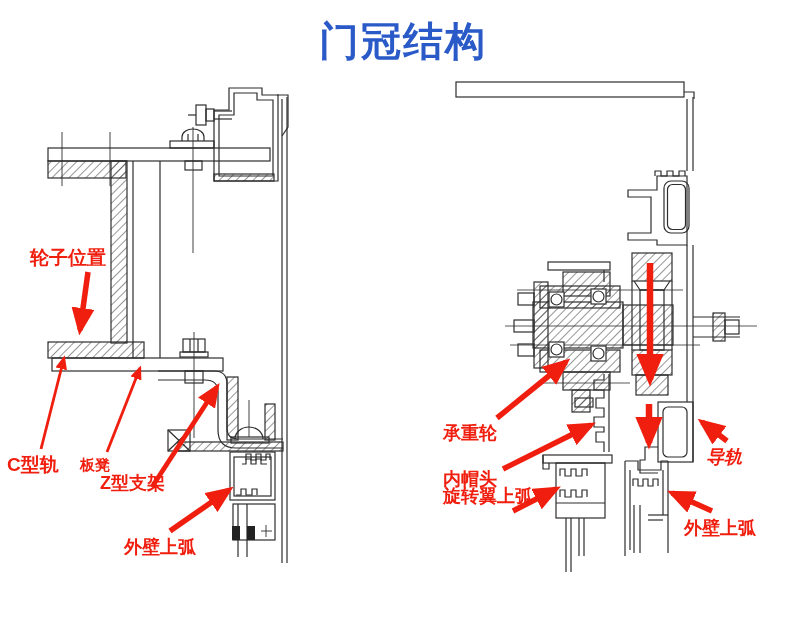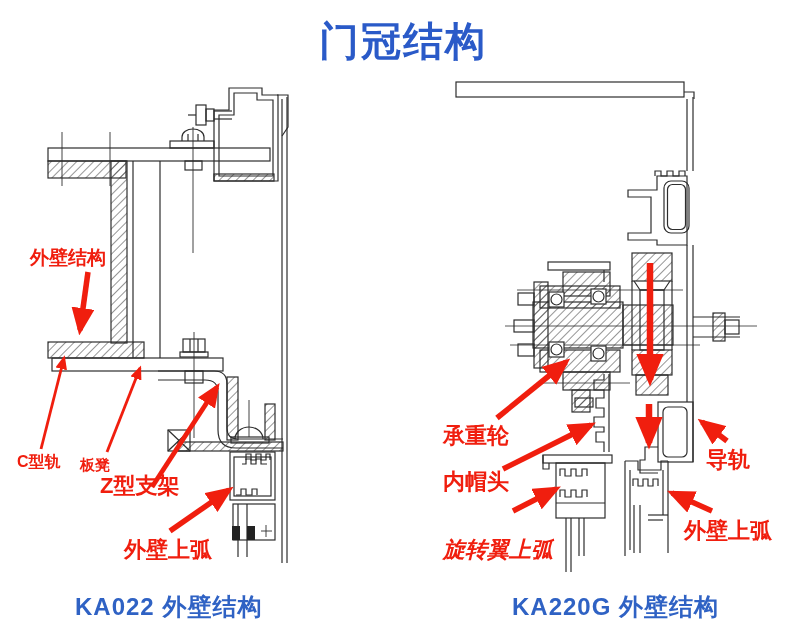--- a/index.html
+++ b/index.html
@@ -10,21 +10,21 @@
   .title{
     position:absolute;left:0;right:0;top:14px;text-align:center;
     font-size:40px;font-weight:bold;color:#2a5ac8;letter-spacing:2px;
   }
   .caption{
     position:absolute;top:591px;font-size:24px;font-weight:bold;color:#2f62c4;letter-spacing:1px;
   }
   .cap-left{left:75px;}
   .cap-right{left:512px;}
   .lbl{
-    position:absolute;color:#f01e0e;font-size:22px;font-weight:600;white-space:nowrap;
+    position:absolute;color:#f01e0e;font-size:18px;font-weight:600;white-space:nowrap;
   }
   svg{position:absolute;left:0;top:0;}
 </style>
 </head>
 <body>
 
 <div class="stage">
 
   <svg width="806" height="639" viewBox="0 0 806 639">
     <defs>
@@ -213,30 +213,28 @@
       <line x1="727" y1="441" x2="702" y2="422" stroke-width="5.5" marker-end="url(#ah)"></line>
       <line x1="712" y1="511" x2="672" y2="493" stroke-width="5.5" marker-end="url(#ah)"></line>
       <line x1="650" y1="263" x2="650" y2="380" stroke-width="6.5" marker-end="url(#ah)"></line>
       <line x1="649" y1="404" x2="649" y2="443" stroke-width="6.5" marker-end="url(#ah)"></line>
     </g>
   </svg>
 
   <div class="title">门冠结构</div>
 
   <div>
-    <div class="lbl" style="left:30px;top:245px;font-size:19px;">外壁结构</div>
-    <div class="lbl" style="left:17px;top:452px;font-size:16px;">C型轨</div>
+    <div class="lbl" style="left:30px;top:245px;font-size:19px;">轮子位置</div>
+    <div class="lbl" style="left:7px;top:452px;font-size:19px;">C型轨</div>
     <div class="lbl" style="left:80px;top:456px;font-size:15px;">板凳</div>
     <div class="lbl" style="left:100px;top:471px;">Z型支架</div>
     <div class="lbl" style="left:124px;top:535px;">外壁上弧</div>
   </div>
 
   <div>
     <div class="lbl" style="left:443px;top:421px;">承重轮</div>
     <div class="lbl" style="left:443px;top:467px;text-align:right;">内帽头</div>
-    <div class="lbl" style="left:443px;top:535px;font-style:italic;">旋转翼上弧</div>
-    <div class="lbl" style="left:706px;top:445px;">导轨</div>
+    <div class="lbl" style="left:443px;top:484px;">旋转翼上弧</div>
+    <div class="lbl" style="left:706px;top:445px;font-style:italic;">导轨</div>
     <div class="lbl" style="left:684px;top:516px;">外壁上弧</div>
   </div>
 
-  <div class="caption cap-left">KA022 外壁结构</div>
-  <div class="caption cap-right">KA220G 外壁结构</div>
 </div>
 
 </body></html>

